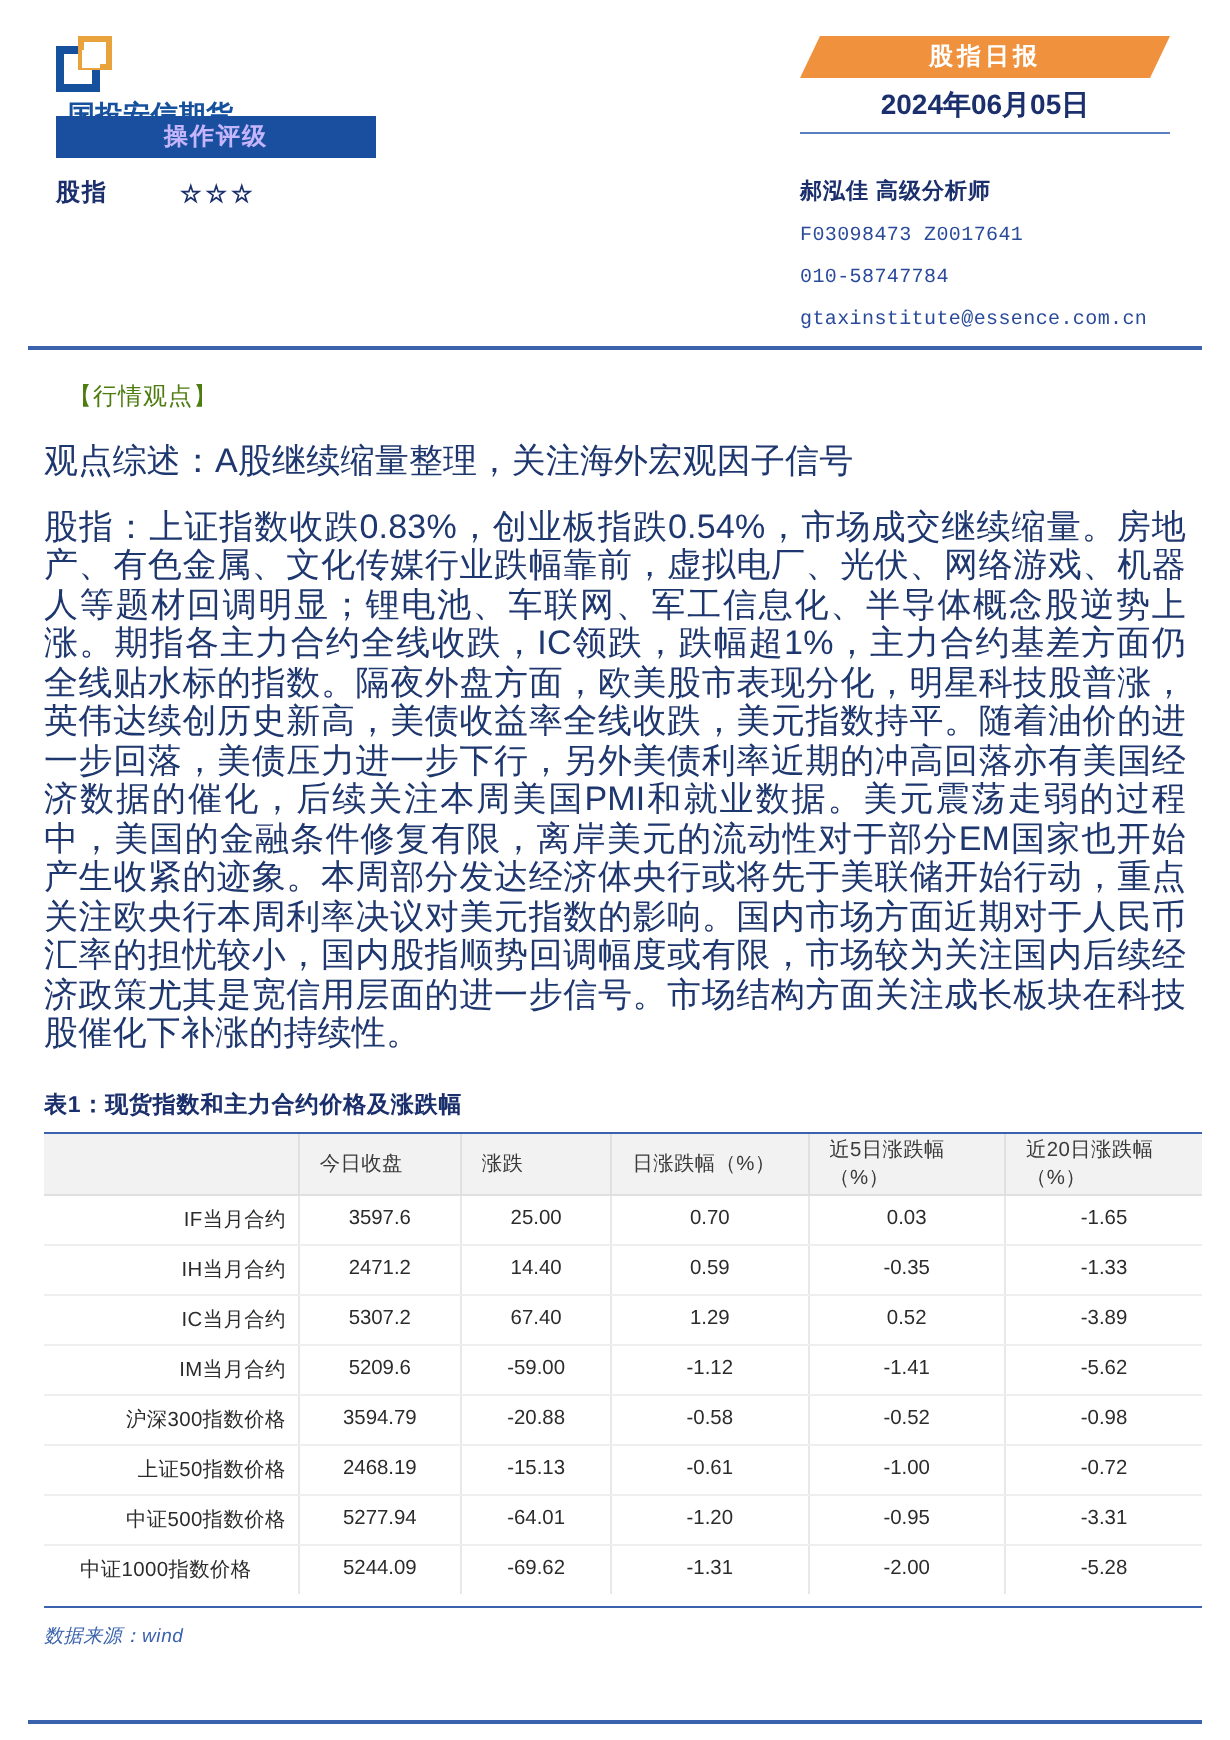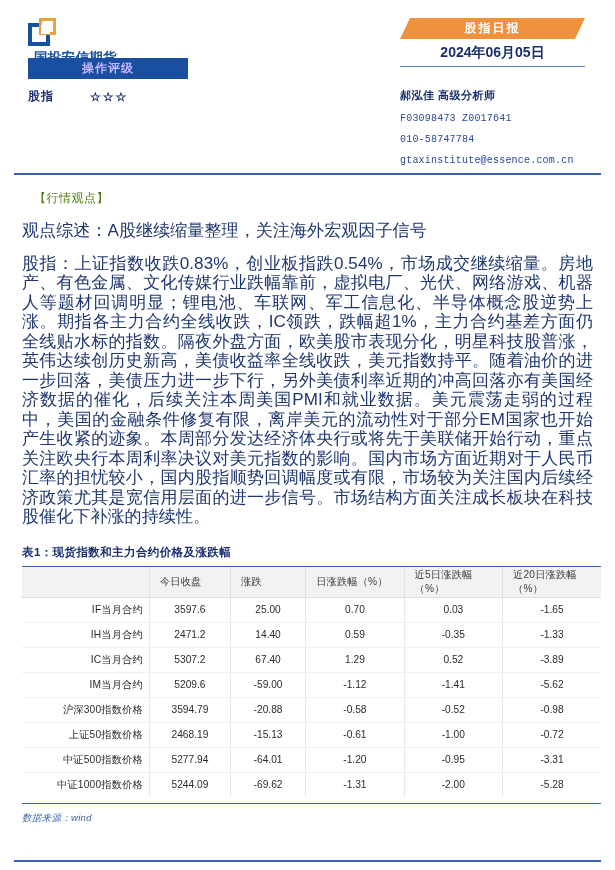--- a/index.html
+++ b/index.html
@@ -268,21 +268,21 @@
     border-bottom: 1px solid #efefef;
     color: #2b2b2b;
   }
   table.data td:last-child { border-right: none; }
   table.data td.rowhead {
     text-align: right;
     padding-right: 6px;
     color: #2b2b2b;
     letter-spacing: 0.2px;
   }
-  table.data tr:last-child td { border-bottom: none; }
+  table.data tr:last-child td { border-bottom: none; text-align: center; }
 
   col.c0 { width: 22%; }
   col.c1 { width: 14%; }
   col.c2 { width: 13%; }
   col.c3 { width: 17%; }
   col.c4 { width: 17%; }
   col.c5 { width: 17%; }
 
   .tbl-bottom-rule {
     margin: 6px 14px 0 22px;

